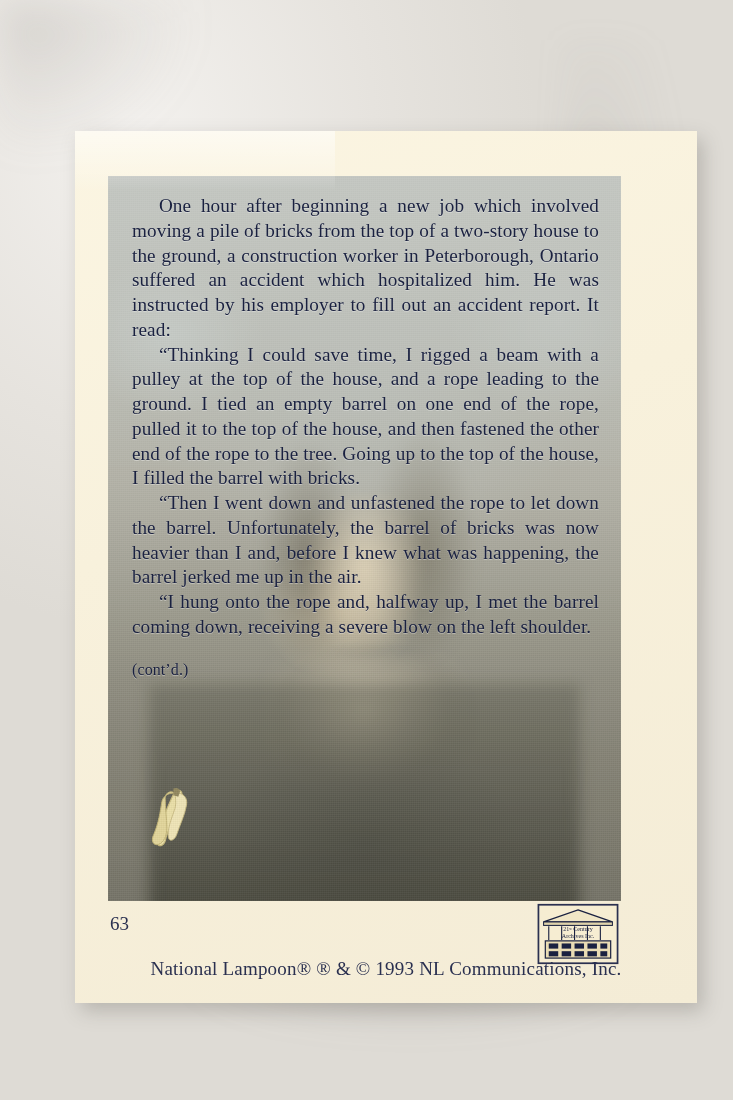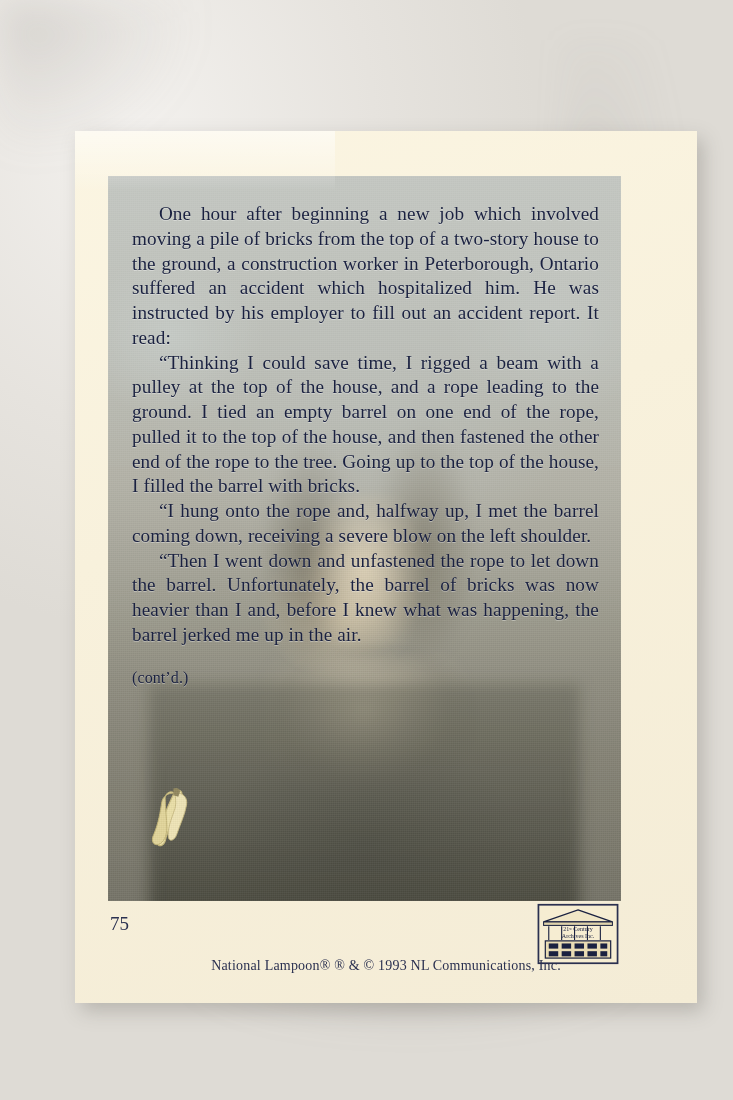--- a/index.html
+++ b/index.html
@@ -137,21 +137,21 @@
   
   #art-wash {
     position: absolute; inset: 0;
     background: linear-gradient(180deg, rgba(205,205,198,0.55) 0%, rgba(200,200,192,0.35) 45%, rgba(190,188,178,0.12) 70%, rgba(160,158,148,0.05) 100%);
   }
 
   #story {
     position: absolute;
     left: 24px;
     right: 22px;
-    top: 26px;
+    top: 18px;
     color: #1a2140;
     font-size: 19.2px;
     line-height: 1.29;
     text-align: justify;
     text-shadow: 0 1px 0 rgba(255,255,255,0.35);
     letter-spacing: 0.1px;
   }
   #story p {
     margin: 0;
     text-indent: 1.4em;
@@ -170,21 +170,21 @@
     font-size: 19px;
     color: #2a3050;
     font-family: "Liberation Serif", serif;
   }
   #copyright {
     position: absolute;
     left: 0;
     right: 0;
     top: 827px;
     text-align: center;
-    font-size: 14px;
+    font-size: 19px;
     color: #2a3050;
     letter-spacing: 0.2px;
   }
   
   #logo {
     position: absolute;
     left: 460px;
     top: 772px;
     width: 86px;
     height: 62px;
@@ -215,27 +215,27 @@
       <path d="M50 10 C58 8 66 14 64 24 C62 36 56 48 52 60 C50 66 44 70 42 64 C40 54 46 40 50 28 C52 20 50 14 50 10 Z" fill="#f4e9b8" stroke="#cbbd80" stroke-width="1.1"></path>
       <path d="M48 4 C52 2 56 4 56 8 L54 14 L48 12 Z" fill="#8e8458"></path>
     </svg>
 
     <div id="art-grain"></div>
     <div id="art-wash"></div>
 
     <div id="story">
       <p>One hour after beginning a new job which involved moving a pile of bricks from the top of a two-story house to the ground, a construction worker in Peterborough, Ontario suffered an accident which hospitalized him. He was instructed by his employer to fill out an accident report. It read:</p>
       <p>“Thinking I could save time, I rigged a beam with a pulley at the top of the house, and a rope leading to the ground. I tied an empty barrel on one end of the rope, pulled it to the top of the house, and then fastened the other end of the rope to the tree. Going up to the top of the house, I filled the barrel with bricks.</p>
+      <p>“Then I went down and unfastened the rope to let down the barrel. Unfortunately, the barrel of bricks was now heavier than I and, before I knew what was happening, the barrel jerked me up in the air.</p>
       <p>“I hung onto the rope and, halfway up, I met the barrel coming down, receiving a severe blow on the left shoulder.</p>
-      <p>“Then I went down and unfastened the rope to let down the barrel. Unfortunately, the barrel of bricks was now heavier than I and, before I knew what was happening, the barrel jerked me up in the air.</p>
       <p class="contd">(cont’d.)</p>
     </div>
   </div>
 
-  <div id="page-number">75</div>
+  <div id="page-number">63</div>
 
   <svg id="logo" viewBox="0 0 100 72">
     <rect x="4" y="2" width="92" height="68" fill="#f6edd2" stroke="#2a3050" stroke-width="2"></rect>
     <polygon points="50,8 90,22 10,22" fill="#f0e6c6" stroke="#1a2140" stroke-width="1.6"></polygon>
     <rect x="10" y="22" width="80" height="4" fill="#dfd3ab" stroke="#1a2140" stroke-width="1.2"></rect>
     <rect x="12" y="44" width="76" height="20" fill="#e9dcb4" stroke="#1a2140" stroke-width="1.4"></rect>
     <g fill="#1a2140">
       <rect x="16" y="47" width="11" height="6"></rect>
       <rect x="31" y="47" width="11" height="6"></rect>
       <rect x="46" y="47" width="11" height="6"></rect>

